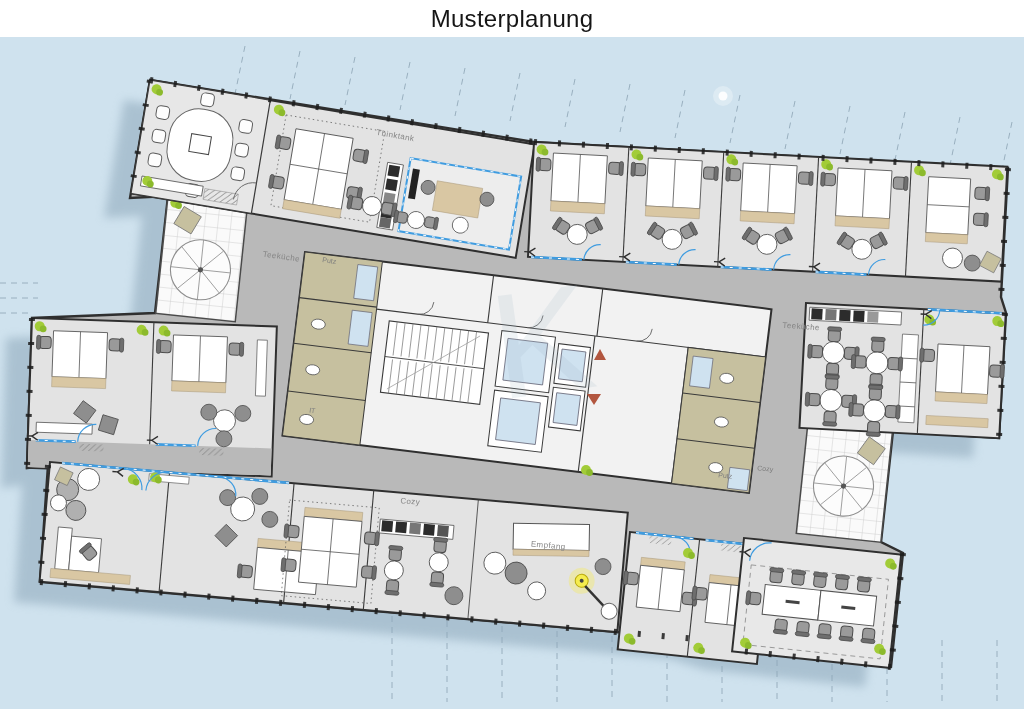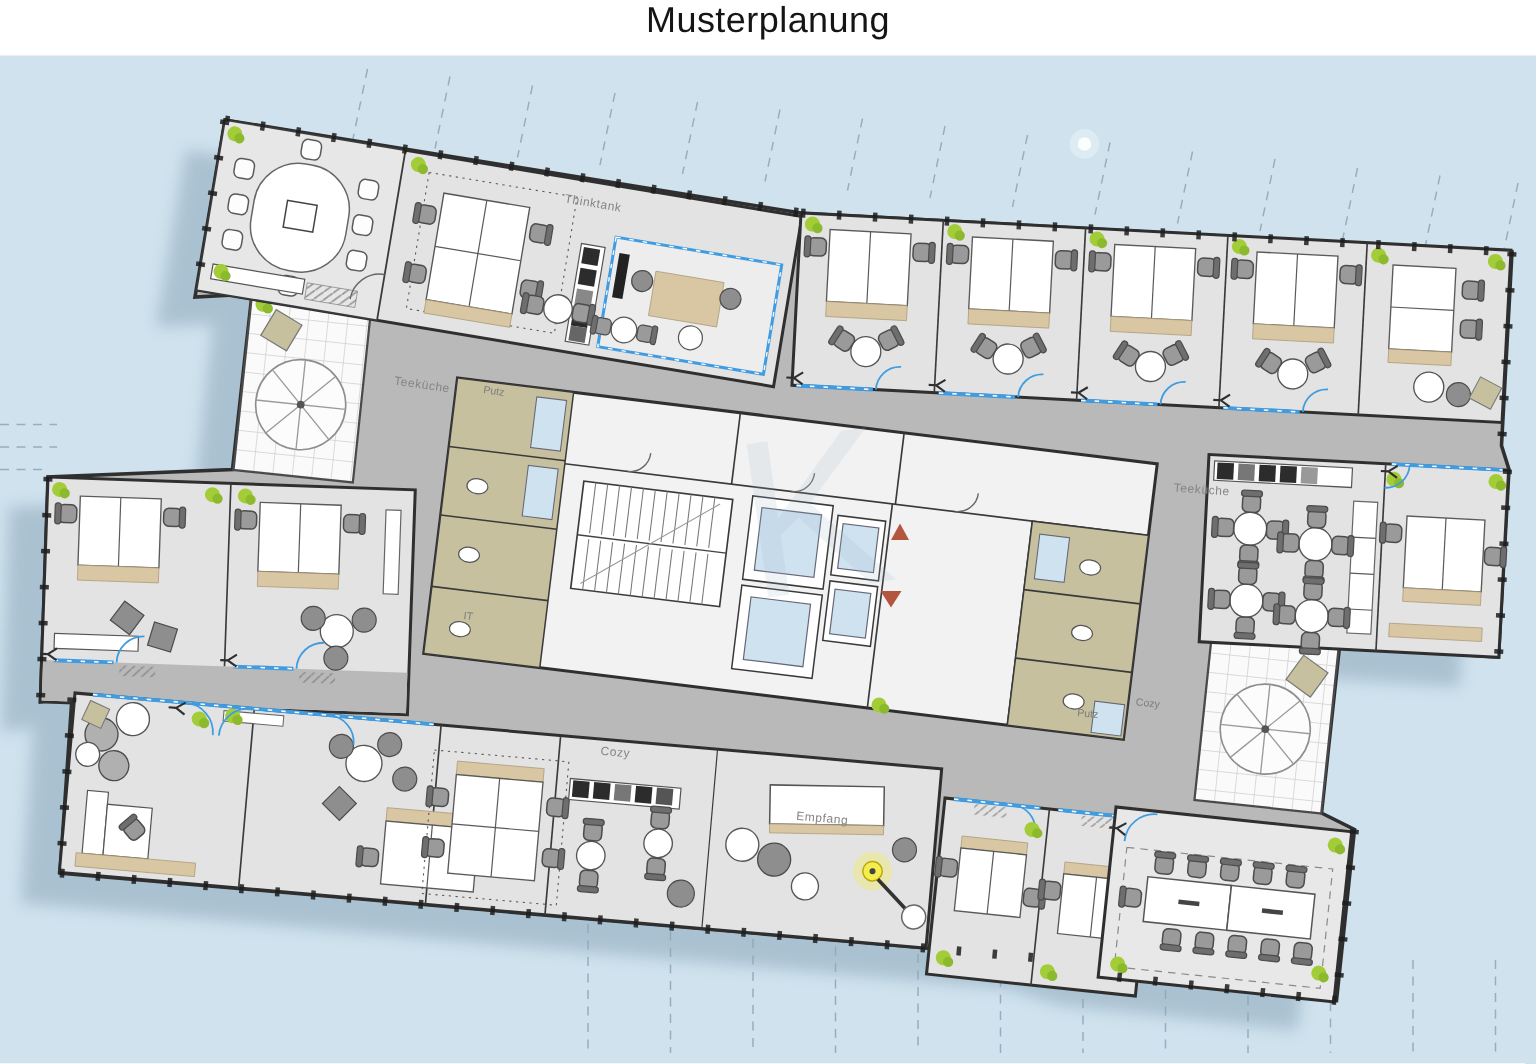--- a/index.html
+++ b/index.html
@@ -1,19 +1,19 @@
 <!DOCTYPE html>
 <html style="--ink: #151515; --bg: #cfe2ee; --shadow: #8da7ba; --corridor: #b9b9b9; --room: #e3e3e3; --wall: #2f2f2f; --service: #c6c09f; --elev: #cfe2f0; --glass: #3f9ce0; --plant: #a2cc38; --tan: #d9c7a3; --marker: #b2563f; --hl: #f5ec4d;"><head>
 <meta charset="utf-8">
 <style>
   html,body{margin:0;padding:0;background:#ffffff;}
   #stage{position:relative;width:1024px;height:709px;background:#fff;overflow:hidden;
          font-family:"Liberation Sans",sans-serif;}
   #titlebar{position:absolute;top:0;left:0;width:100%;height:37px;background:#fff;
-            display:flex;align-items:flex-start;justify-content:center;}
+            display:flex;align-items:center;justify-content:center;}
   #titlebar .t{font-size:24px;color:var(--ink,#151515);letter-spacing:.3px;}
   svg{position:absolute;top:0;left:0;}
   .lbl{font-family:"Liberation Sans",sans-serif;font-size:8px;fill:#858585;letter-spacing:.4px;}
   .lbl2{font-size:7px;fill:#7d7d7d;}
   .plantc{fill:var(--plant,#a2cc38);}
   .plantc2{fill:#8cba2c;}
   .tan{fill:var(--tan,#d9c7a3);stroke:#a99879;stroke-width:.5;}
   .glass{stroke:var(--glass,#3f9ce0);stroke-width:2.6;fill:none;}
   .glassd{stroke:#fff;stroke-width:1;stroke-dasharray:3 6;fill:none;}
   .garc{stroke:var(--glass,#3f9ce0);stroke-width:1.2;fill:none;}

